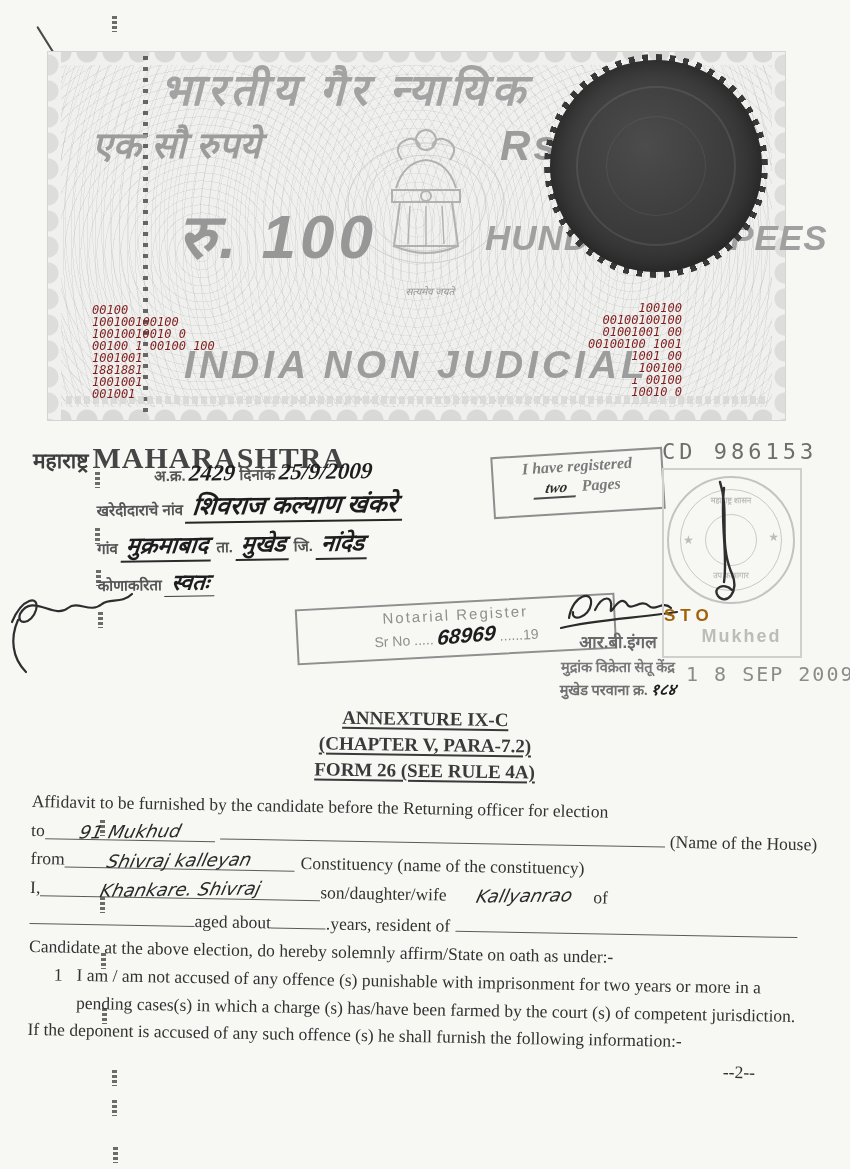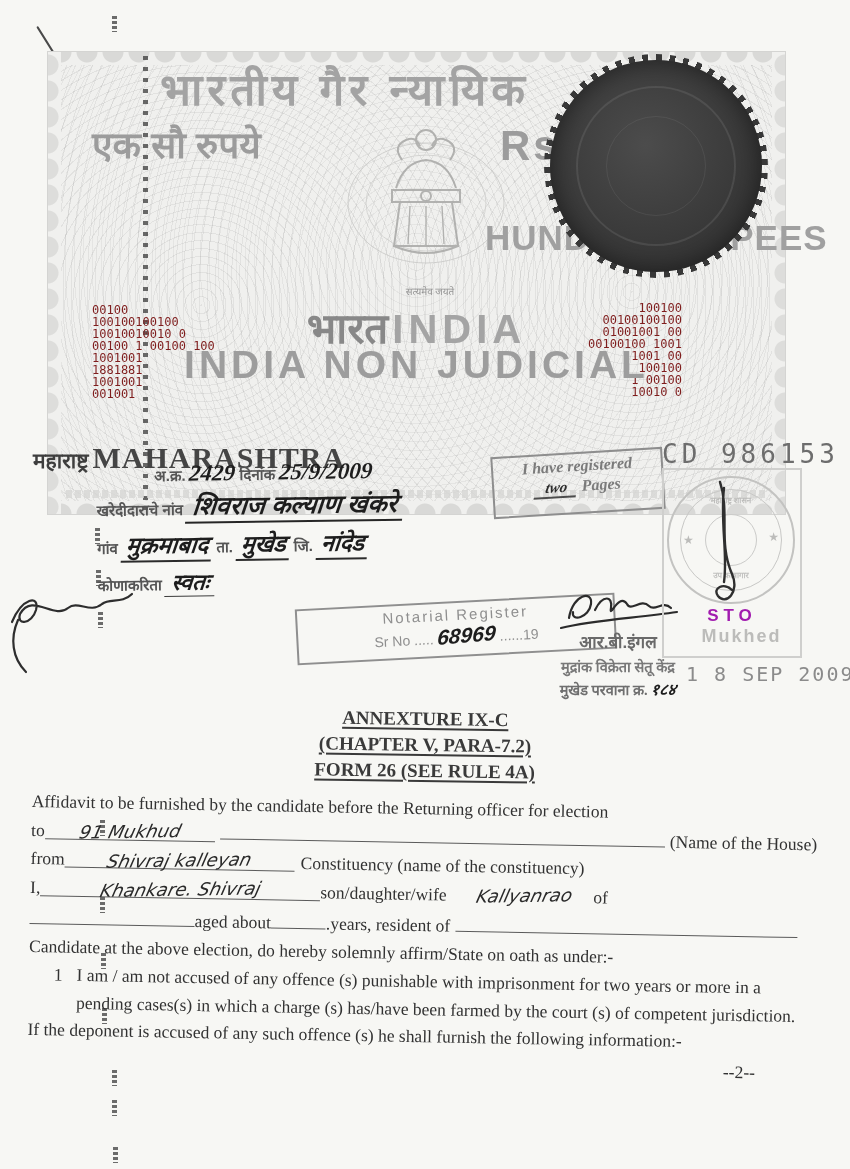--- a/index.html
+++ b/index.html
@@ -6,22 +6,22 @@
   body{background:#e9e9e7;font-family:"Liberation Serif",serif;}
   .canvas{position:relative;width:850px;height:1169px;background:#f7f7f4;overflow:hidden;}
 
   
   .pen-stroke{position:absolute;left:38px;top:26px;width:92px;height:2px;background:#4a4a4a;
     transform:rotate(58deg);transform-origin:0 0;border-radius:2px;}
   .tick{position:absolute;width:5px;height:16px;
     background-image:repeating-linear-gradient(#3d3d3d 0 3px,transparent 3px 5px);opacity:.75;}
 
   
-  .stamp{position:absolute;left:48px;top:52px;width:737px;height:462px;background:#f0f0ee;
-    box-shadow:0 0 0 1px #d4d4d2;}
+  .stamp{position:absolute;left:48px;top:52px;width:737px;height:368px;background:#f0f0ee;
+    box-shadow:0 0 0 1px #d4d4d2;font-style:italic;}
   .guilloche{position:absolute;inset:10px;
     background:
       repeating-radial-gradient(circle at 20% 55%,rgba(150,150,150,.16) 0 1px,transparent 1px 8px),
       repeating-radial-gradient(circle at 50% 45%,rgba(150,150,150,.13) 0 1px,transparent 1px 9px),
       repeating-radial-gradient(circle at 80% 52%,rgba(150,150,150,.16) 0 1px,transparent 1px 8px);}
   .scallop{position:absolute;}
   .scallop.top{left:0;right:0;top:0;height:13px;
     background:radial-gradient(13px 13px at 13px 0px,#d9d9d7 10px,#f0f0ee 11px);background-size:26px 13px;background-repeat:repeat-x;}
   .scallop.bottom{left:0;right:0;bottom:0;height:13px;
     background:radial-gradient(13px 13px at 13px 13px,#d9d9d7 10px,#f0f0ee 11px);background-size:26px 13px;background-repeat:repeat-x;}
@@ -63,21 +63,21 @@
     background:radial-gradient(circle at 45% 40%,#4c4c4c,#3a3a3a 55%,#2d2d2d 95%);
     box-shadow:inset 0 0 24px rgba(0,0,0,.45);}
   .seal .ring1{position:absolute;inset:26px;border-radius:50%;border:2px solid rgba(140,140,140,.22);}
   .seal .ring2{position:absolute;inset:56px;border-radius:50%;border:1.5px solid rgba(140,140,140,.17);}
 
   
   .state-line{position:absolute;left:33px;top:441px;font-weight:bold;color:#3e3e3e;white-space:nowrap;}
   .state-line .dev{font-size:21px;}
   .state-line .eng{font-size:30px;letter-spacing:1px;color:#454545;}
   .serial{position:absolute;left:662px;top:439px;font-family:"DejaVu Sans Mono",monospace;
-    font-size:26px;color:#6d6d6d;letter-spacing:4px;white-space:nowrap;}
+    font-size:22px;color:#6d6d6d;letter-spacing:4px;white-space:nowrap;}
 
   
   .reg-stamp{position:absolute;left:492px;top:452px;width:152px;height:52px;border:2px solid #8e8e8e;
     transform:rotate(-3.5deg);padding:3px 8px;color:#7b7b7b;font-style:italic;font-weight:bold;font-size:16px;
     text-align:center;}
   .reg-stamp .pg-line{margin-top:2px;}
   .reg-stamp .pages-value{display:inline-block;min-width:42px;border-bottom:2px solid #4c4c4c;
     color:#2d2d2d;font-size:15px;transform:skewX(-14deg);}
 
   
@@ -109,22 +109,22 @@
 
   
   .sto{position:absolute;left:662px;top:468px;width:136px;height:186px;border:2px solid #cfcfcd;}
   .sto .circle{position:absolute;left:3px;top:6px;width:124px;height:124px;border-radius:50%;border:2px solid #c3c3c1;}
   .sto .c2{position:absolute;inset:11px;border-radius:50%;border:1.5px solid #c8c8c6;}
   .sto .c3{position:absolute;inset:36px;border-radius:50%;border:1.5px solid #cbcbc9;}
   .sto .arc{position:absolute;left:0;right:0;top:16px;text-align:center;font-size:8px;color:#bdbdbb;font-weight:bold;}
   .sto .star-l{position:absolute;left:14px;top:55px;color:#bcbcba;font-size:12px;}
   .sto .star-r{position:absolute;right:14px;top:52px;color:#bcbcba;font-size:12px;}
   .sto .arcb{position:absolute;left:0;right:0;bottom:22px;text-align:center;font-size:8px;color:#c2c2c0;font-weight:bold;}
-  .sto .sto-txt{position:absolute;left:0;right:0;top:136px;text-align:center;font-family:"Liberation Sans",sans-serif;
-    font-weight:bold;font-size:17px;letter-spacing:5px;color:#a21caf;}
+  .sto .sto-txt{position:absolute;left:0;right:0;top:136px;text-align:left;font-family:"Liberation Sans",sans-serif;
+    font-weight:bold;font-size:17px;letter-spacing:5px;color:#a16207;}
   .sto .place{position:absolute;left:0;right:0;top:156px;text-align:center;font-family:"Liberation Sans",sans-serif;
     font-weight:bold;font-size:18px;letter-spacing:2px;color:#bcbcba;padding-left:19px;}
   .sto-sig{position:absolute;left:690px;top:478px;z-index:7;}
 
   .date-stamp{position:absolute;left:686px;top:662px;font-family:"DejaVu Sans Mono",monospace;
     font-size:20px;color:#8b8b8b;letter-spacing:2px;white-space:nowrap;}
 
   .left-sig{position:absolute;left:2px;top:580px;}
 
   
@@ -170,20 +170,21 @@
     <div class="scallop top"></div>
     <div class="scallop bottom"></div>
     <div class="scallop left"></div>
     <div class="scallop right"></div>
     <div class="dotcol"></div>
     <div class="microband"></div>
 
     <div class="s-head">भारतीय गैर न्यायिक</div>
     <div class="s-eksau">एक सौ रुपये</div>
     <div class="s-rs-en">Rs.100</div>
+    <div class="s-ru100">रु. 100</div>
     <div class="s-hundred">HUNDRED RUPEES</div>
 
     <svg class="emblem" width="165" height="170" viewBox="0 0 165 170">
       <g stroke="#a8a8a6" fill="none" stroke-width="2">
         <ellipse cx="82" cy="85" rx="78" ry="60" stroke="#c9c9c7" stroke-width="1"></ellipse>
         <ellipse cx="82" cy="85" rx="60" ry="48" stroke="#cfcfcd" stroke-width="1"></ellipse>
         <path d="M52,70 q8,-26 30,-28 q22,2 30,28"></path>
         <path d="M58,42 q-10,-14 4,-20 q10,-4 14,6"></path>
         <path d="M106,42 q10,-14 -4,-20 q-10,-4 -14,6"></path>
         <circle cx="82" cy="22" r="10"></circle>
@@ -207,24 +208,20 @@
 <span>001001</span></div>
     <div class="binary br"><span>100100</span>
 <span>00100100100</span>
 <span>01001001 00</span>
 <span>00100100 1001</span>
 <span>1001 00</span>
 <span>100100</span>
 <span>1 00100</span>
 <span>10010 0</span></div>
 
-    <div class="s-bharat-row">
-      <span class="dev">भारत</span>
-      <span class="eng">INDIA</span>
-    </div>
     <div class="s-nonjud">INDIA NON JUDICIAL</div>
   </div>
 
   <div class="seal">
     <div class="spikes"></div>
     <div class="core"></div>
     <div class="ring1"></div>
     <div class="ring2"></div>
   </div>
 

